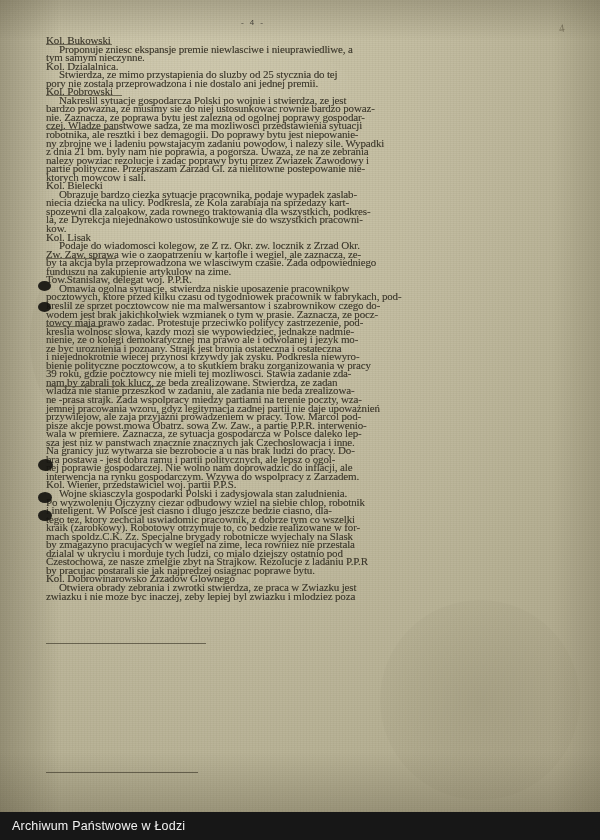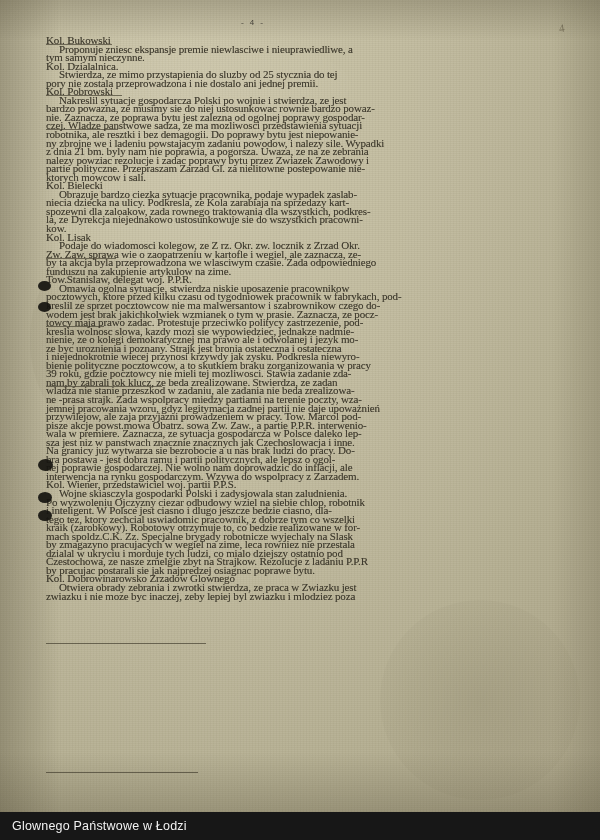--- a/index.html
+++ b/index.html
@@ -221,16 +221,16 @@
   <div class="underline" style="left:46px; top:643px; width:160px;"></div>
   <div class="underline" style="left:46px; top:772px; width:152px;"></div>
 
   <div class="ink-blob" style="left:38px; top:281px; width:13px; height:10px;"></div>
   <div class="ink-blob" style="left:38px; top:302px; width:13px; height:10px;"></div>
   <div class="ink-blob" style="left:38px; top:459px; width:15px; height:12px;"></div>
   <div class="ink-blob" style="left:38px; top:492px; width:14px; height:11px;"></div>
   <div class="ink-blob" style="left:38px; top:510px; width:14px; height:11px;"></div>
 
   <div class="footer-bar">
-    <span>Glownego Państwowe w Łodzi</span>
+    <span>Archiwum Państwowe w Łodzi</span>
   </div>
 
 </div>
 
 </body></html>

